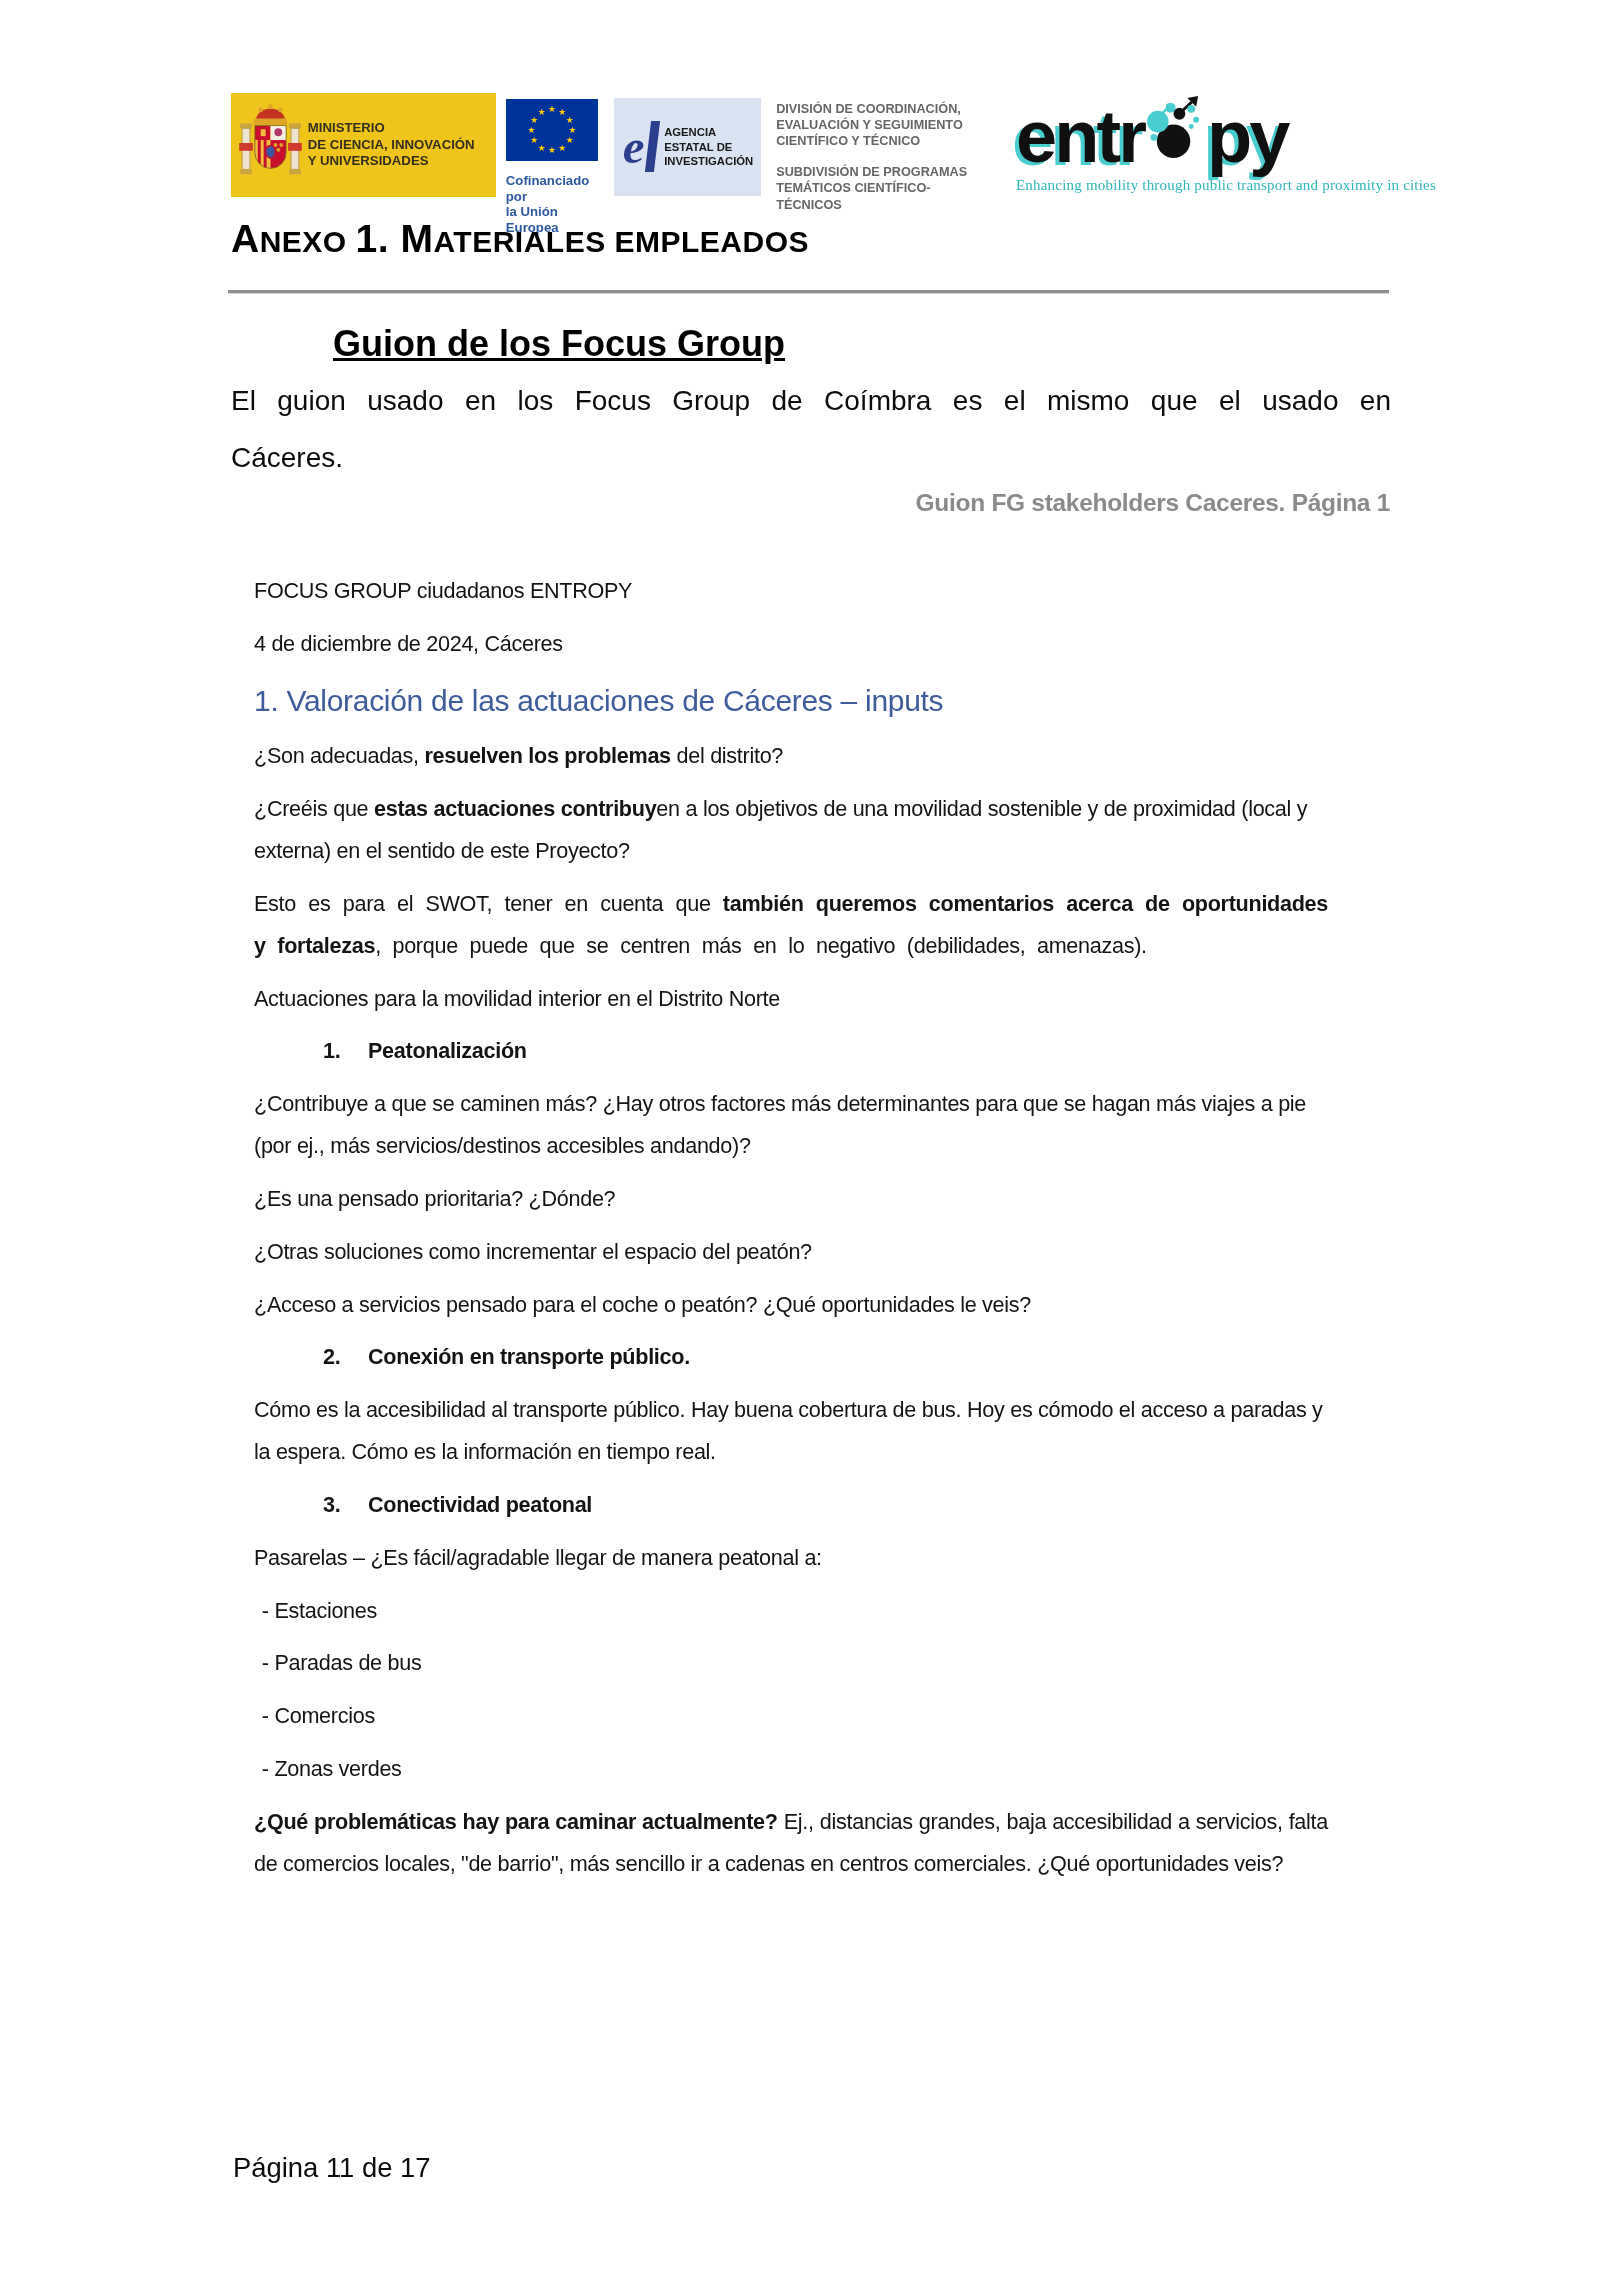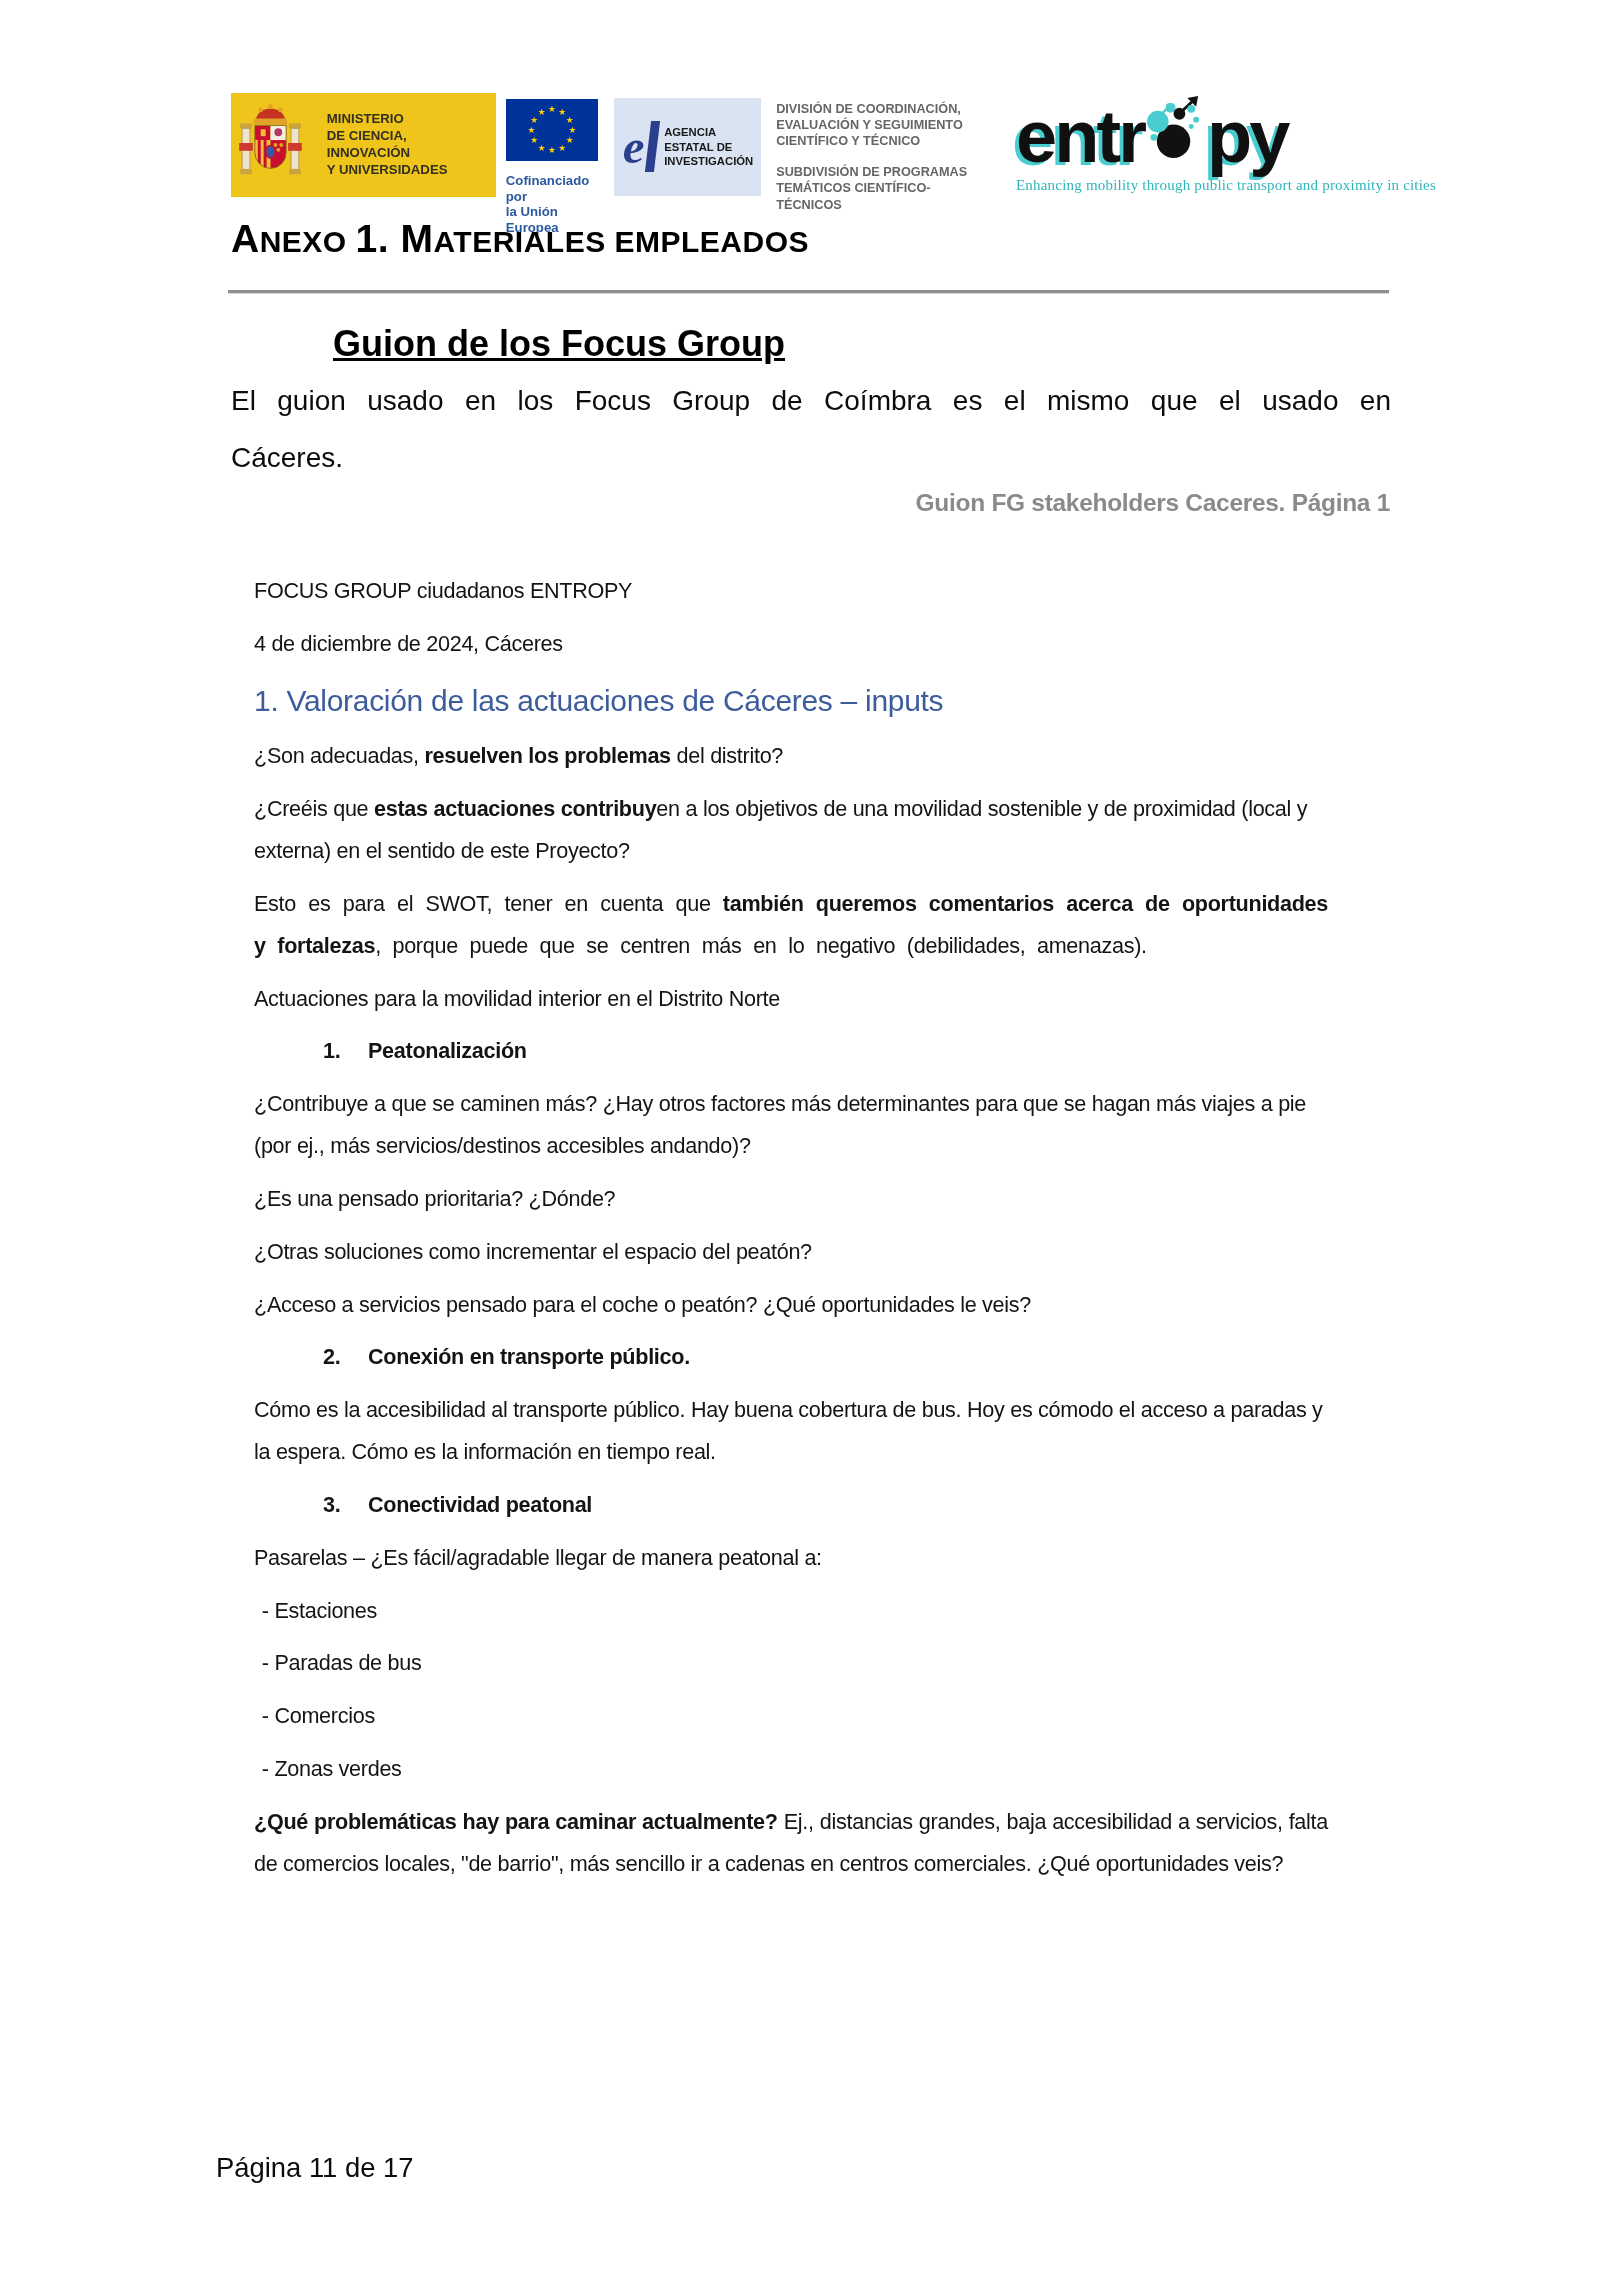--- a/index.html
+++ b/index.html
@@ -7,21 +7,21 @@
     position:relative; width:1621px; height:2293px; margin:0 auto;
     background:#ffffff; font-family:"Liberation Sans", sans-serif; color:#000;
     overflow:hidden;
   }
   .abs { position:absolute; }
 
   
   .header { top:93px; left:231px; width:1159px; height:110px; display:flex; align-items:flex-start; }
 
   .logo-min { width:265px; height:104px; background:var(--ministry-yellow,#efc41b);
-    display:flex; align-items:center; gap:25px; padding:0 7.8px; box-sizing:border-box; flex:none; }
+    display:flex; align-items:center; gap:6px; padding:0 7.8px; box-sizing:border-box; flex:none; }
   .min-text { font-size:13.2px; font-weight:bold; color:#33301f; line-height:1.28; letter-spacing:0; }
 
   .logo-eu { width:96px; margin-left:9.8px; flex:none; }
   .eu-flag { width:92px; height:62px; background:var(--eu-blue,#003399); margin-top:5.9px; }
   .eu-caption { font-size:13.2px; font-weight:bold; color:#2c5aa0; line-height:1.2; margin-top:11.8px; }
 
   .logo-aei { margin-left:12.7px; width:147px; height:98px; margin-top:4.9px; background:#d9e3f1;
     display:flex; align-items:center; justify-content:center; gap:6.9px; flex:none; box-sizing:border-box; }
   .aei-glyph { font-family:"Liberation Serif", serif; font-style:italic; font-weight:bold;
     font-size:49px; color:#2c3f8f; line-height:1; }
@@ -59,21 +59,21 @@
     line-height:42px; color:#141414; }
   .eb p { margin:0 0 10.8px 0; }
   .eb h2 { font-size:30px; font-weight:normal; color:var(--heading-blue,#3d5c9c);
     margin:16.7px 0 14.7px 0; line-height:39px; letter-spacing:-0.3px; }
   .eb .justify { text-align:justify; }
   .eb .wide { word-spacing:5.9px; }
   .eb .num { padding-left:69px; font-weight:bold; }
   .eb .num .n { display:inline-block; min-width:45px; }
   .eb .dash { padding-left:7.8px; }
 
-  .footer { top:2152px; left:216px; font-size:27.4px; color:#0c0c0c; }
+  .footer { top:2152px; left:233px; font-size:27.4px; color:#0c0c0c; }
 </style>
 </head>
 <body>
 
 <div class="page">
 
   <div class="abs header">
 
     <div class="logo-min">
       <span>

